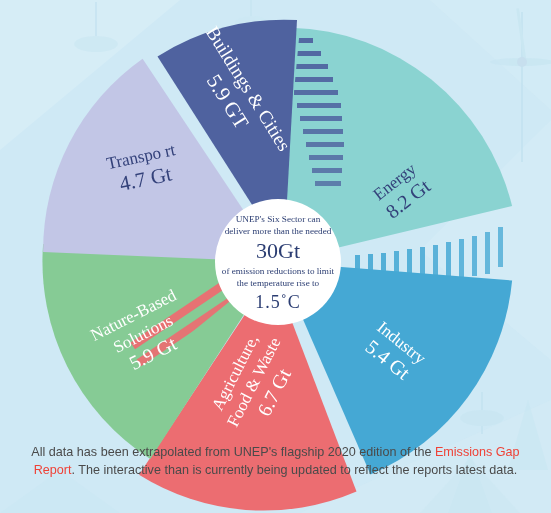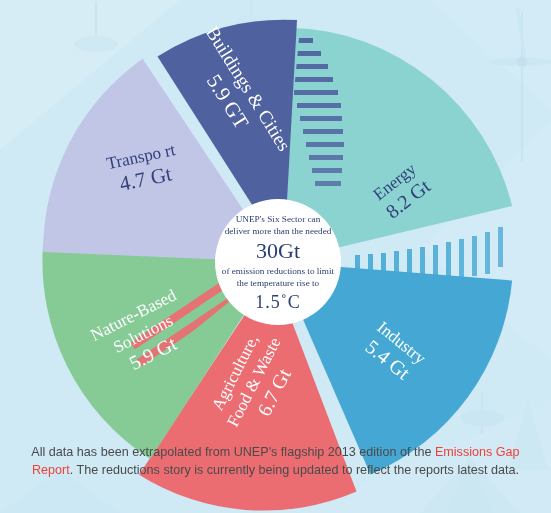--- a/index.html
+++ b/index.html
@@ -228,15 +228,15 @@
     <g>
       <text x="278" y="222" text-anchor="middle" font-family="Liberation Serif, serif" font-size="9.2" fill="#2b3d72">UNEP's Six Sector can</text>
       <text x="278" y="234" text-anchor="middle" font-family="Liberation Serif, serif" font-size="9.2" fill="#2b3d72">deliver more than the needed</text>
       <text x="278" y="258" text-anchor="middle" font-family="Liberation Serif, serif" font-size="22" fill="#2b3d72">30Gt</text>
       <text x="278" y="274" text-anchor="middle" font-family="Liberation Serif, serif" font-size="9.2" fill="#2b3d72">of emission reductions to limit</text>
       <text x="278" y="286" text-anchor="middle" font-family="Liberation Serif, serif" font-size="9.2" fill="#2b3d72">the temperature rise to</text>
       <text x="278" y="308" text-anchor="middle" font-family="Liberation Serif, serif" font-size="18" letter-spacing="1" fill="#2b3d72">1.5˚C</text>
     </g>
   </svg>
 
-  <div id="caption"><span>All data has been extrapolated from UNEP's flagship 2013 edition of the </span><span class="lnk">Emissions Gap Report</span><span>. The reductions story is currently being updated to reflect the reports latest data.</span></div>
+  <div id="caption"><span>All data has been extrapolated from UNEP's flagship 2020 edition of the </span><span class="lnk">Emissions Gap Report</span><span>. The interactive than is currently being updated to reflect the reports latest data.</span></div>
 
 </div>
 
 </body></html>

